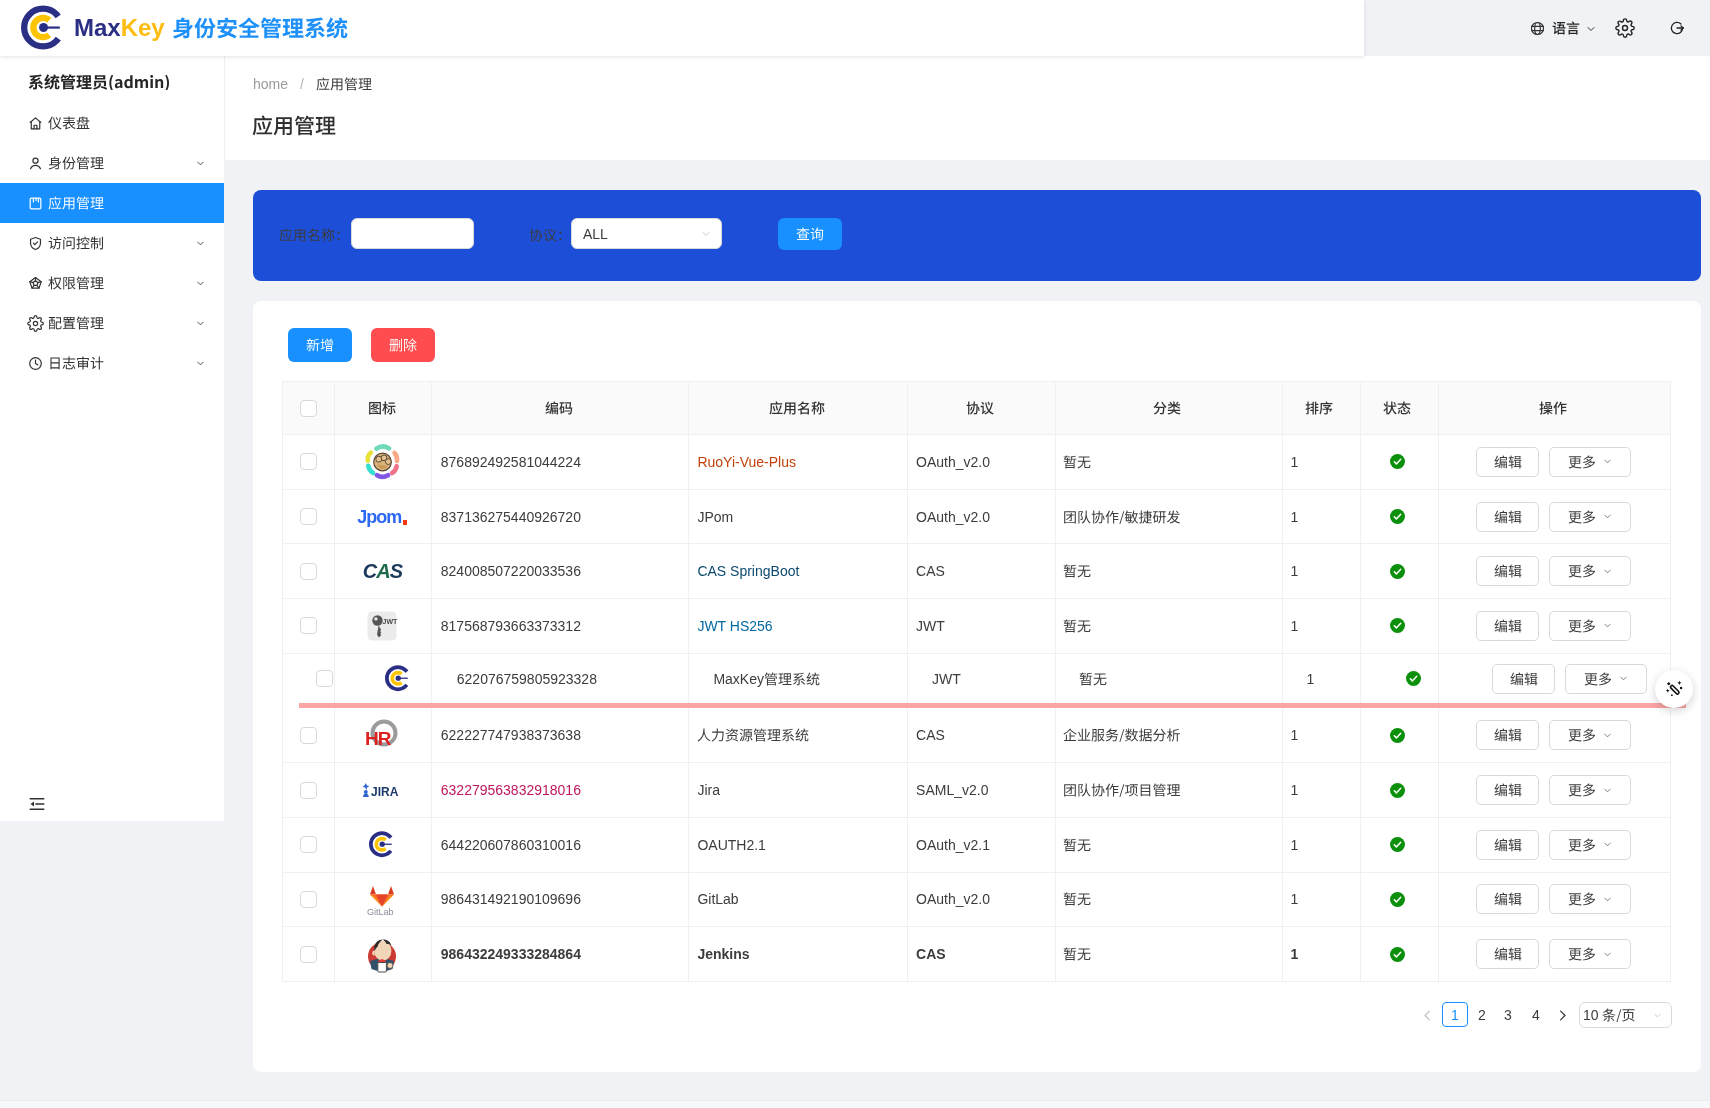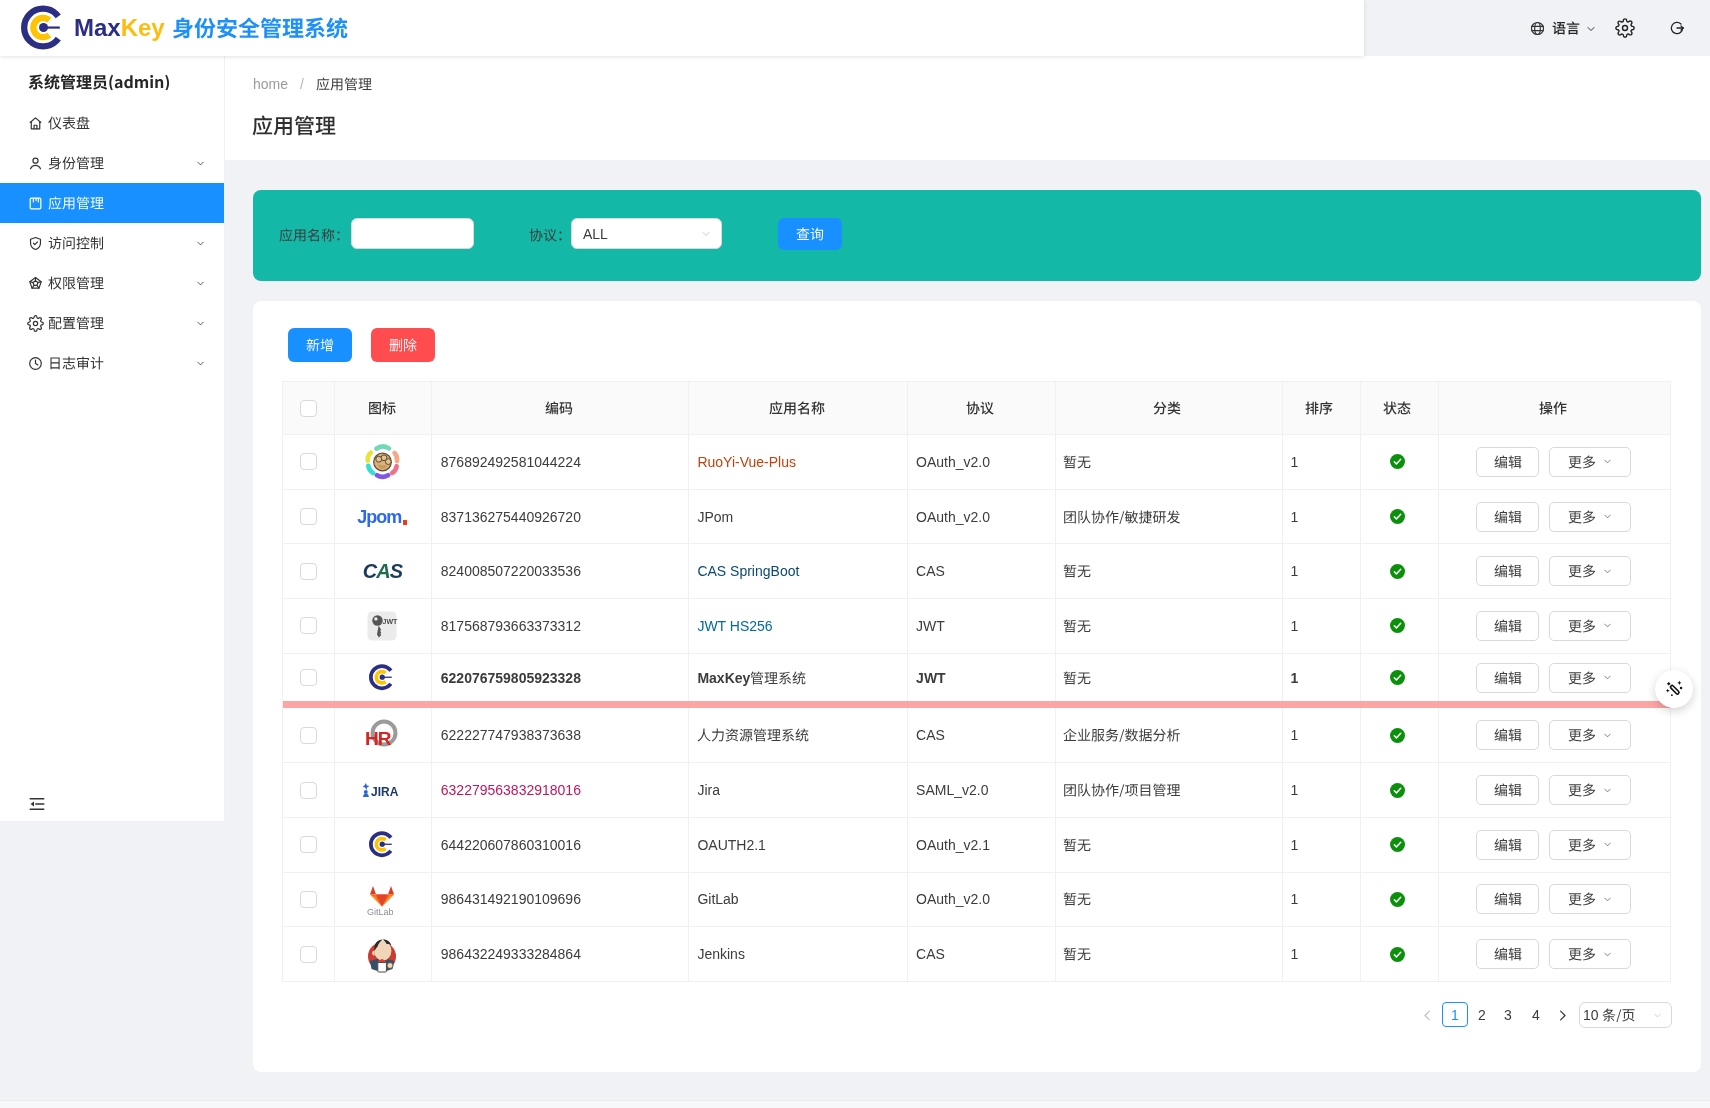--- a/index.html
+++ b/index.html
@@ -246,21 +246,21 @@
     </div>
 <div class="abs" style="left:27px;top:59px">
       <svg style="display:block;width:84.0px;height:21px;" viewBox="0 0 4000 1000" fill="#2f2f2f" aria-hidden="true">
         <use href="#q39" x="0"></use>
         <use href="#q40" x="1000"></use>
         <use href="#q41" x="2000"></use>
         <use href="#q42" x="3000"></use>
       </svg>
     </div>
 </div>
-<div class="abs" style="left:253px;top:190px;width:1448px;height:91px;background:#14b8a6;border-radius:8px">
+<div class="abs" style="left:253px;top:190px;width:1448px;height:91px;background:#1d4ed8;border-radius:8px">
 <div class="abs flex" style="left:26px;top:28px;height:34px">
       <svg style="display:block;width:70.0px;height:14px;" viewBox="0 0 5000 1000" fill="#3c3c3c" aria-hidden="true">
         <use href="#q25" x="0"></use>
         <use href="#q26" x="1000"></use>
         <use href="#q43" x="2000"></use>
         <use href="#q44" x="3000"></use>
         <use href="#q45" x="4000"></use>
       </svg>
     </div>
 <div class="abs" style="left:98px;top:28px;width:123px;height:31px;border:1px solid #d9d9d9;border-radius:6px;background:#fff"></div>
@@ -555,21 +555,21 @@
               <use href="#q75" x="1000"></use>
             </svg>
             <div style="margin-left:6px">
               <svg style="display:block;width:11px;height:11px;" viewBox="0 0 24 24" fill="none" stroke="#555" stroke-width="1.6" stroke-linecap="round" stroke-linejoin="round">
                 <path d="m6 9 6 6 6-6"></path>
               </svg>
             </div>
           </div>
         </div>
 </div>
-<div class="abs flex" style="left:0;top:271.8px;width:1387px;height:54.7px;border-bottom:7px solid #fca5a5;font-weight:bold;">
+<div class="abs flex" style="left:16px;top:271.8px;width:1387px;height:54.7px;border-bottom:5px solid #fca5a5;">
 <div style="width:51px;display:flex;justify-content:center">
           <div class="checkbox"></div>
         </div>
 <div style="width:97px;display:flex;justify-content:center">
           <svg style="display:block;width:27px;height:27px" viewBox="0 0 48 48">
             <circle cx="23" cy="23.5" r="19.7" fill="none" stroke="#2b2f84" stroke-width="6.6"></circle>
             <circle cx="23" cy="23.5" r="10.1" fill="none" stroke="#ffc400" stroke-width="6.6"></circle>
             <path d="M23 23.5 L44.8 7.6 A27 27 0 0 1 44.8 39.4 Z" fill="#fff"></path>
             <path d="M23 23.5 L32.3 12.4 A14.5 14.5 0 0 1 32.3 34.6 Z" fill="#fff"></path>
             <circle cx="23.5" cy="23.5" r="4.7" fill="#2b2f84"></circle>
@@ -837,21 +837,21 @@
               <use href="#q75" x="1000"></use>
             </svg>
             <div style="margin-left:6px">
               <svg style="display:block;width:11px;height:11px;" viewBox="0 0 24 24" fill="none" stroke="#555" stroke-width="1.6" stroke-linecap="round" stroke-linejoin="round">
                 <path d="m6 9 6 6 6-6"></path>
               </svg>
             </div>
           </div>
         </div>
 </div>
-<div class="abs flex" style="left:0;top:545.3px;width:1387px;height:54.7px;border-bottom:1px solid #f0f0f0;">
+<div class="abs flex" style="left:0;top:545.3px;width:1387px;height:54.7px;border-bottom:1px solid #f0f0f0;font-weight:bold;">
 <div style="width:51px;display:flex;justify-content:center">
           <div class="checkbox"></div>
         </div>
 <div style="width:97px;display:flex;justify-content:center">
           <svg style="display:block" width="38" height="38" viewBox="0 0 38 38">
 <circle cx="19" cy="21.5" r="14" fill="#cc3b33"></circle>
 <path d="M7 26q12-5 24 0l-1.5 8q-10.5 4.5-21 0Z" fill="#33506a"></path>
 <ellipse cx="19.8" cy="15.8" rx="8.6" ry="10" fill="#f0d6b6"></ellipse>
 <path d="M11.3 16.5C10.4 8.4 14.6 4.7 19.8 4.6c-3.1 2.3-4.6 4.5-5.2 7-1.4 1.4-2.5 3-3.3 4.9Z" fill="#2d2b28"></path>
 <path d="M19.8 4.6c4.4-.2 7.6 2.2 8.7 6.3-1.7-1.7-3.3-2.3-4.8-1.8-.9-1.8-2.2-3.3-3.9-4.5Z" fill="#2d2b28"></path>

